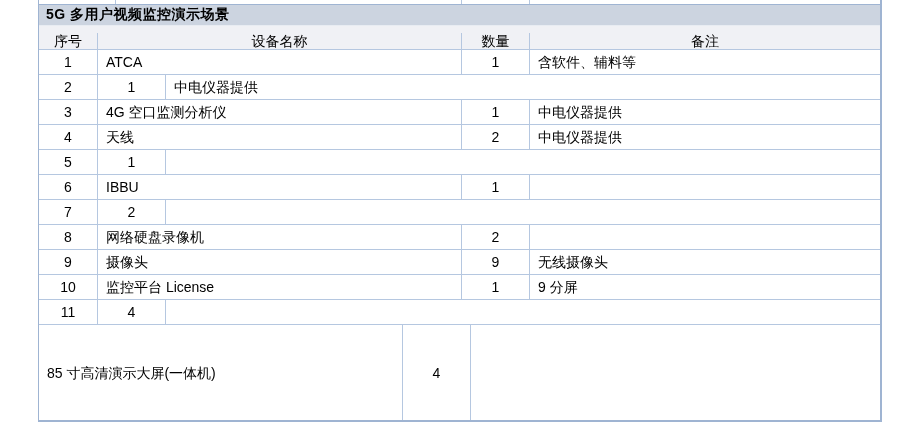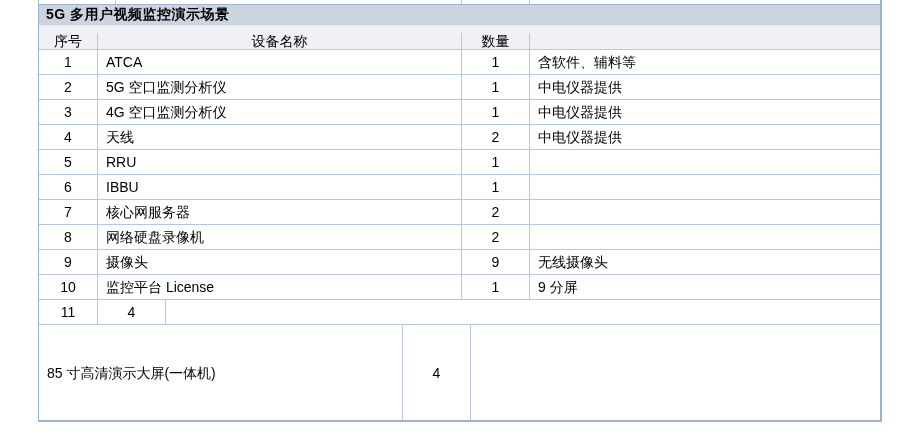--- a/index.html
+++ b/index.html
@@ -106,67 +106,65 @@
   <div class="table-body">
 
     <div class="title-row">
       <span>5G 多用户视频监控演示场景</span>
     </div>
 
     <div class="tr header-row">
       <div class="td c1">序号</div>
       <div class="td c2">设备名称</div>
       <div class="td c3">数量</div>
+      <div class="td c4">备注</div>
     </div>
 
     <div class="tr data-row">
       <div class="td c1">1</div>
       <div class="td c2">ATCA</div>
       <div class="td c3">1</div>
       <div class="td c4">含软件、辅料等</div>
     </div>
 
     <div class="tr data-row">
       <div class="td c1">2</div>
-      <div class="td c2">5G 空口监测分析仪</div>
       <div class="td c3">1</div>
       <div class="td c4">中电仪器提供</div>
     </div>
 
     <div class="tr data-row">
       <div class="td c1">3</div>
       <div class="td c2">4G 空口监测分析仪</div>
       <div class="td c3">1</div>
       <div class="td c4">中电仪器提供</div>
     </div>
 
     <div class="tr data-row">
       <div class="td c1">4</div>
       <div class="td c2">天线</div>
       <div class="td c3">2</div>
       <div class="td c4">中电仪器提供</div>
     </div>
 
     <div class="tr data-row">
       <div class="td c1">5</div>
-      <div class="td c2">RRU</div>
       <div class="td c3">1</div>
       <div class="td c4"></div>
     </div>
 
     <div class="tr data-row">
       <div class="td c1">6</div>
       <div class="td c2">IBBU</div>
       <div class="td c3">1</div>
       <div class="td c4"></div>
     </div>
 
     <div class="tr data-row">
       <div class="td c1">7</div>
-      <div class="td c2">核心网服务器</div>
       <div class="td c3">2</div>
       <div class="td c4"></div>
     </div>
 
     <div class="tr data-row">
       <div class="td c1">8</div>
       <div class="td c2">网络硬盘录像机</div>
       <div class="td c3">2</div>
       <div class="td c4"></div>
     </div>

